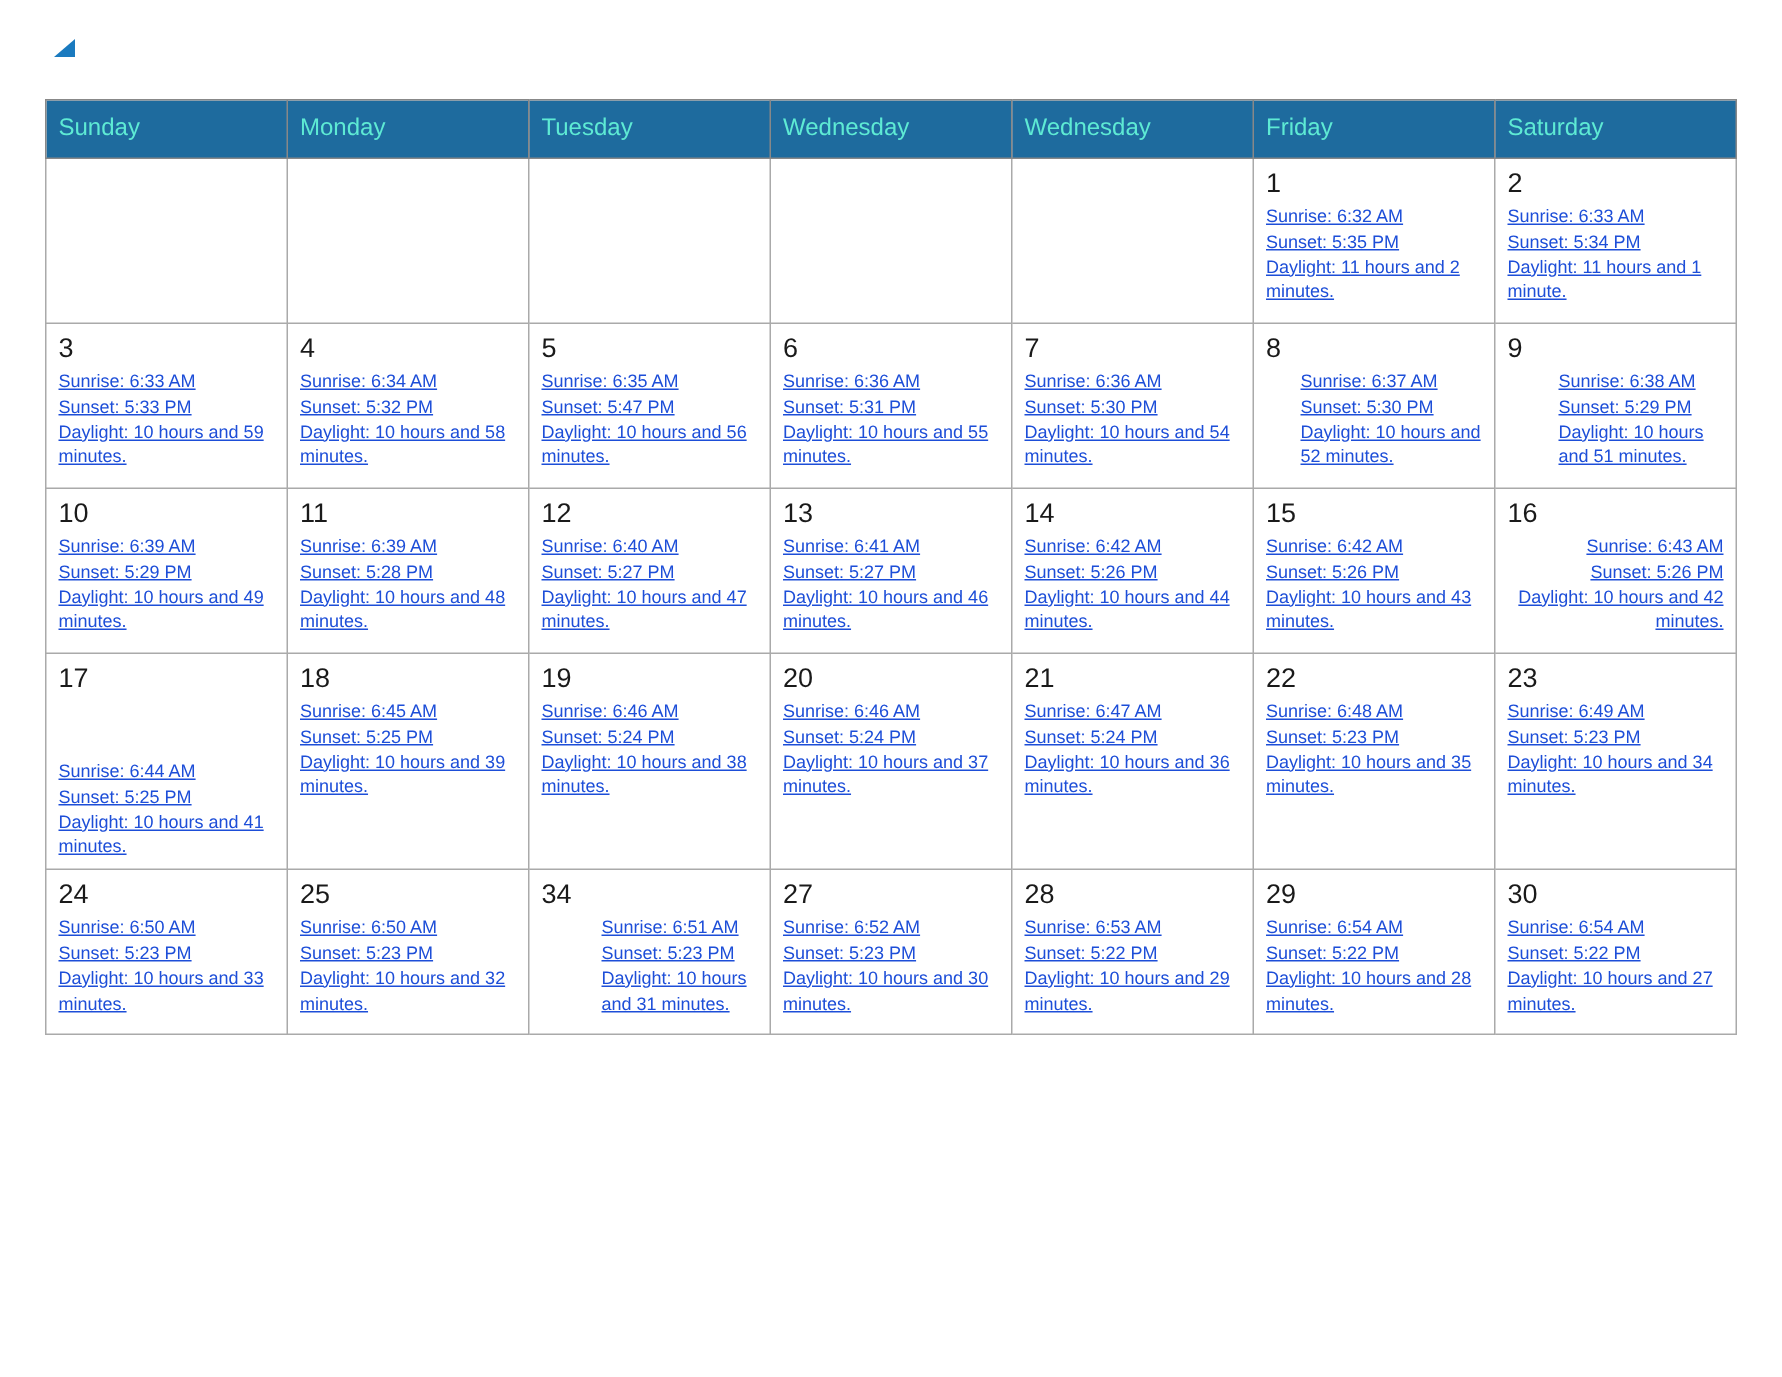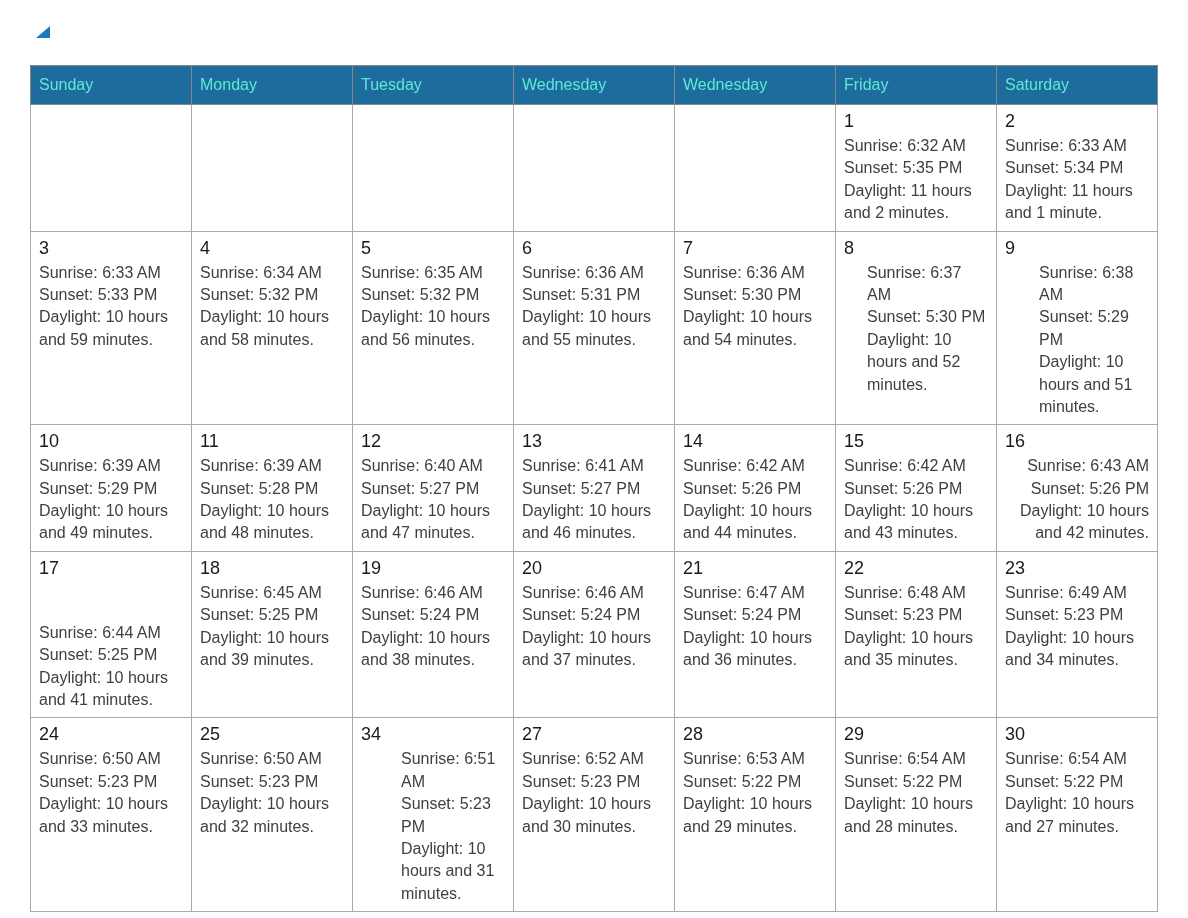--- a/index.html
+++ b/index.html
@@ -60,23 +60,24 @@
       color: #333;
     }
     .day-number {
       font-size: 18px;
       color: #1a1a1a;
       font-weight: normal;
       display: block;
       margin-bottom: 3px;
     }
     .day-info {
-      font-size: 16px;
-      color: #404040;
+      font-size: 12px;
+      color: #1d4ed8;
       line-height: 1.4;
+      text-decoration: underline;
     }
     .empty-cell {
       background: #f9f9f9;
     }
   </style>
 </head>
 <body>
 
 <div class="header">
   <div class="logo">
@@ -139,21 +140,21 @@
         </td>
         <td>
           <span class="day-number">4</span>
           <div class="day-info" style="white-space: pre-line;">Sunrise: 6:34 AM
 Sunset: 5:32 PM
 Daylight: 10 hours and 58 minutes.</div>
         </td>
         <td>
           <span class="day-number">5</span>
           <div class="day-info" style="white-space: pre-line;">Sunrise: 6:35 AM
-Sunset: 5:32 PM
+Sunset: 5:47 PM
 Daylight: 10 hours and 56 minutes.</div>
         </td>
         <td>
           <span class="day-number">6</span>
           <div class="day-info" style="white-space: pre-line;">Sunrise: 6:36 AM
 Sunset: 5:31 PM
 Daylight: 10 hours and 55 minutes.</div>
         </td>
         <td>
           <span class="day-number">7</span>

